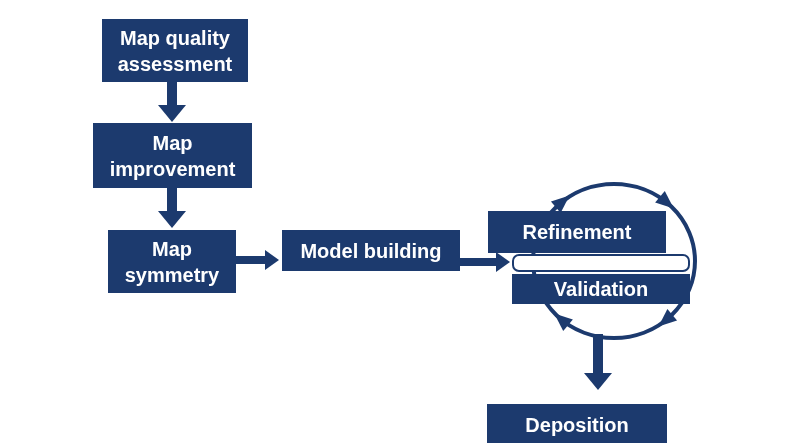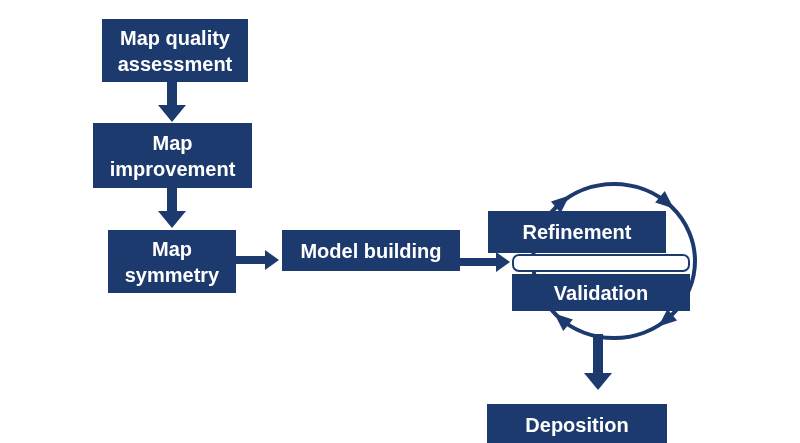--- a/index.html
+++ b/index.html
@@ -99,17 +99,17 @@
   <div class="node" style="left:108px; top:230px; width:128px; height:63px;">Map
 symmetry</div>
 
   <div class="node" style="left:282px; top:211px; width:178px; height:41px;margin-top:19px;">Model building</div>
 
 
   <div class="node" style="left:488px; top:211px; width:178px; height:42px;">Refinement</div>
 
   <div class="divider" style="left:512px; top:254px; width:178px; height:18px;"></div>
 
-  <div class="node" style="left:512px; top:274px; width:178px; height:37px;">Validation</div>
+  <div class="node" style="left:512px; top:274px; width:178px; height:30px;">Validation</div>
 
   <div class="node" style="left:487px; top:392px; width:180px; height:41px;margin-top:12px;">Deposition</div>
 
 </div>
 
 </body></html>

